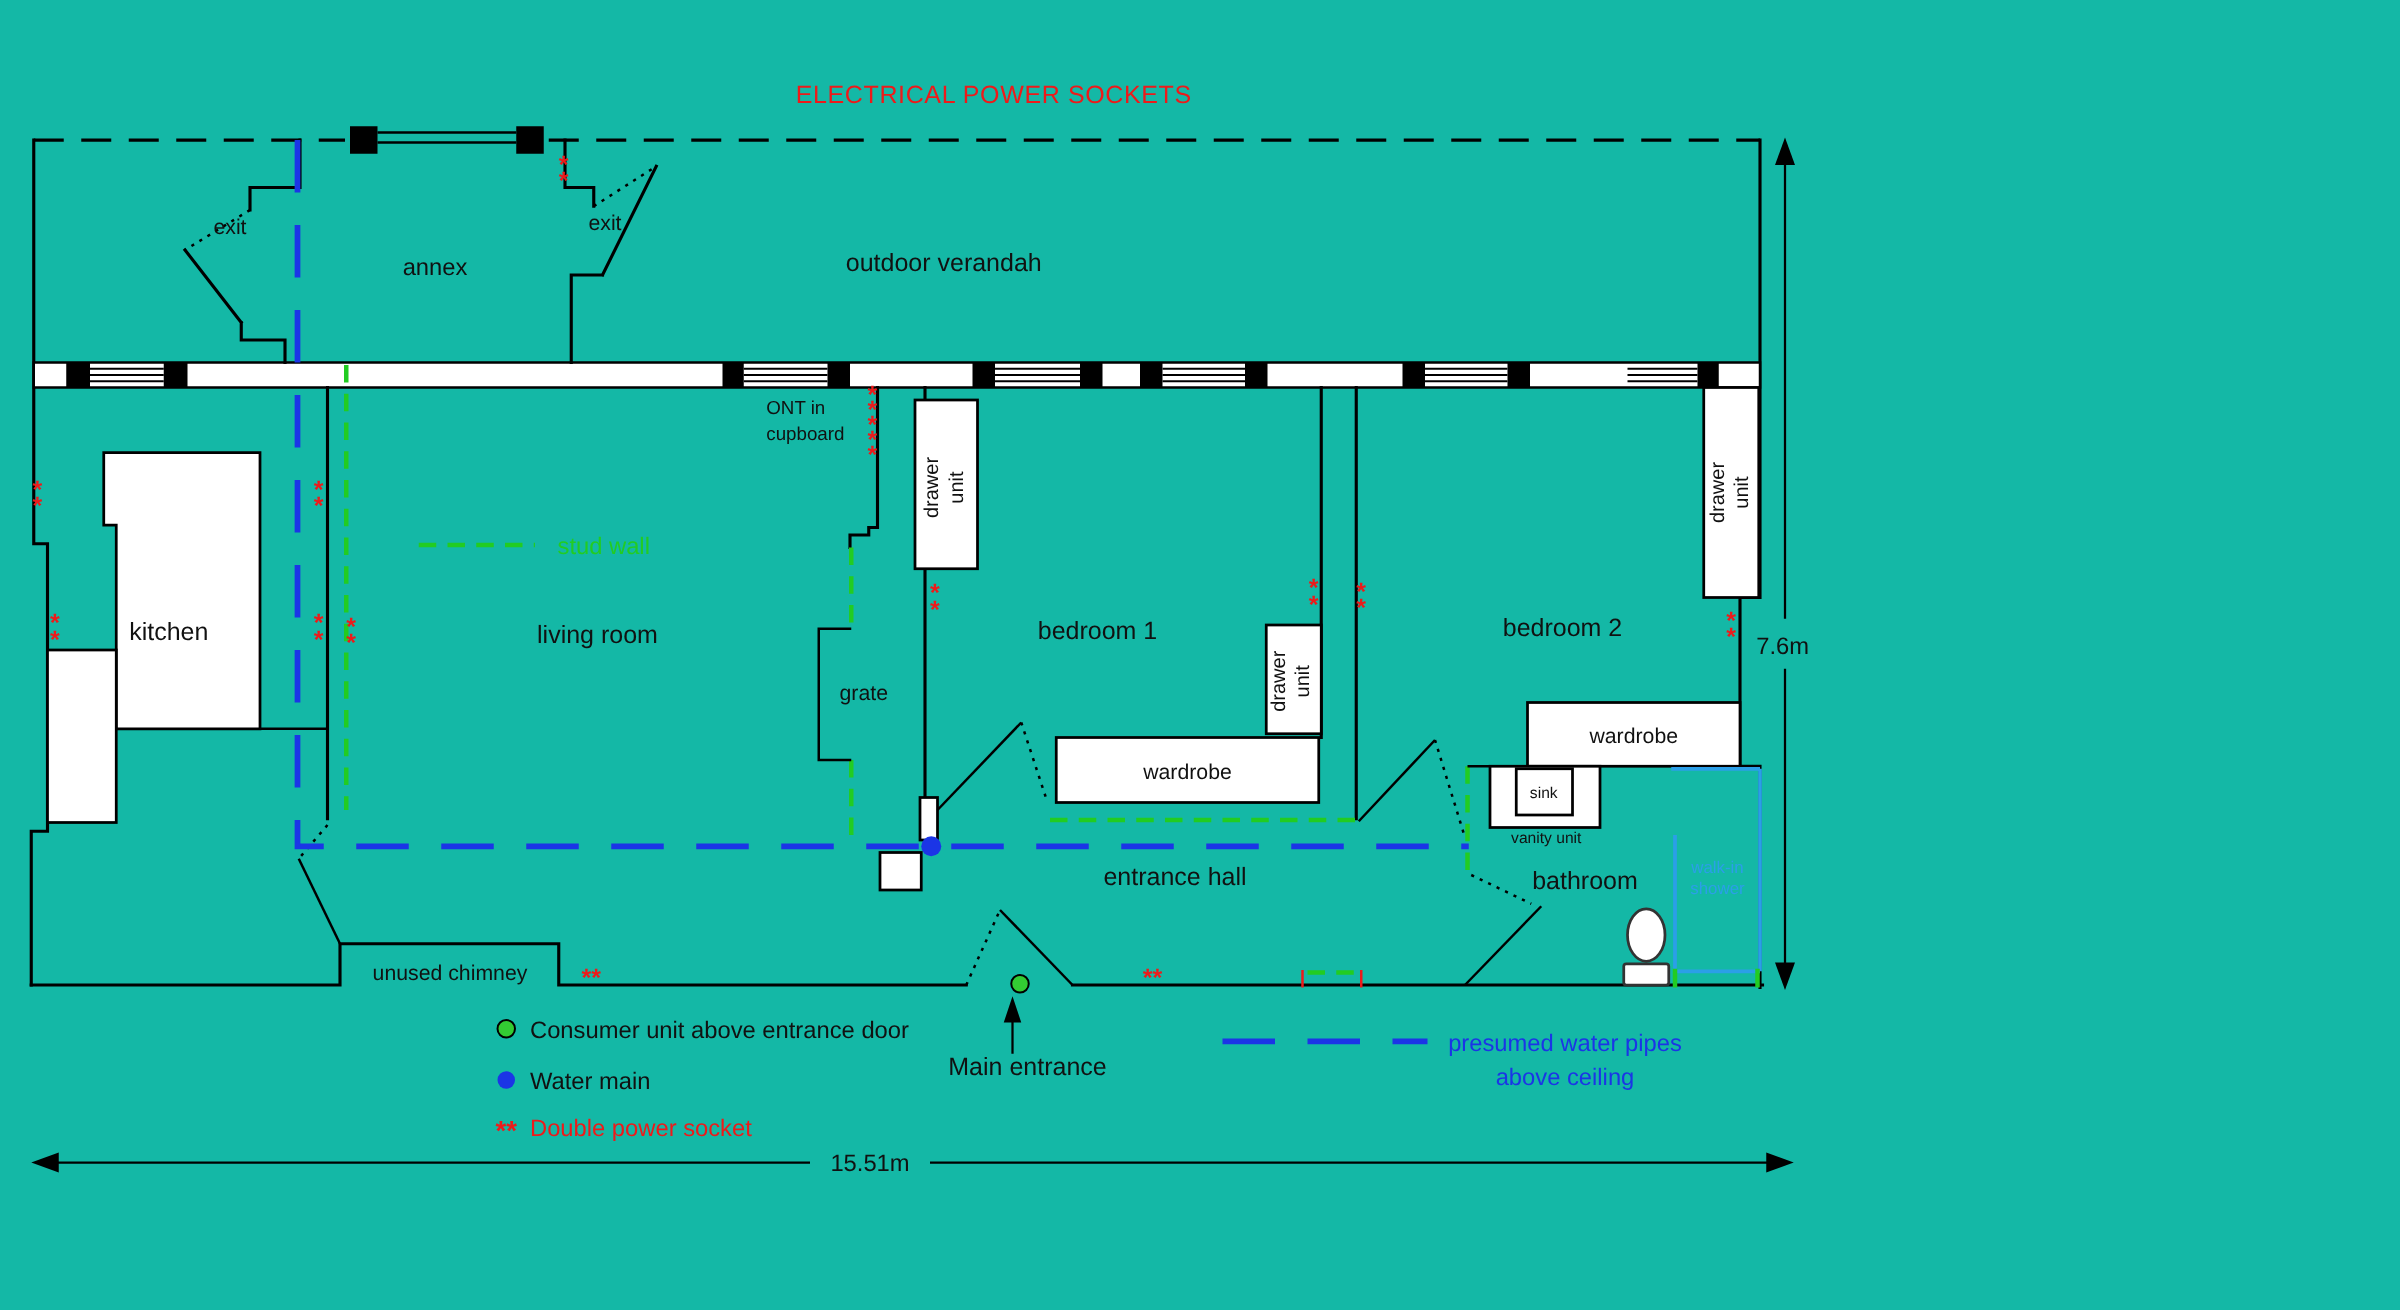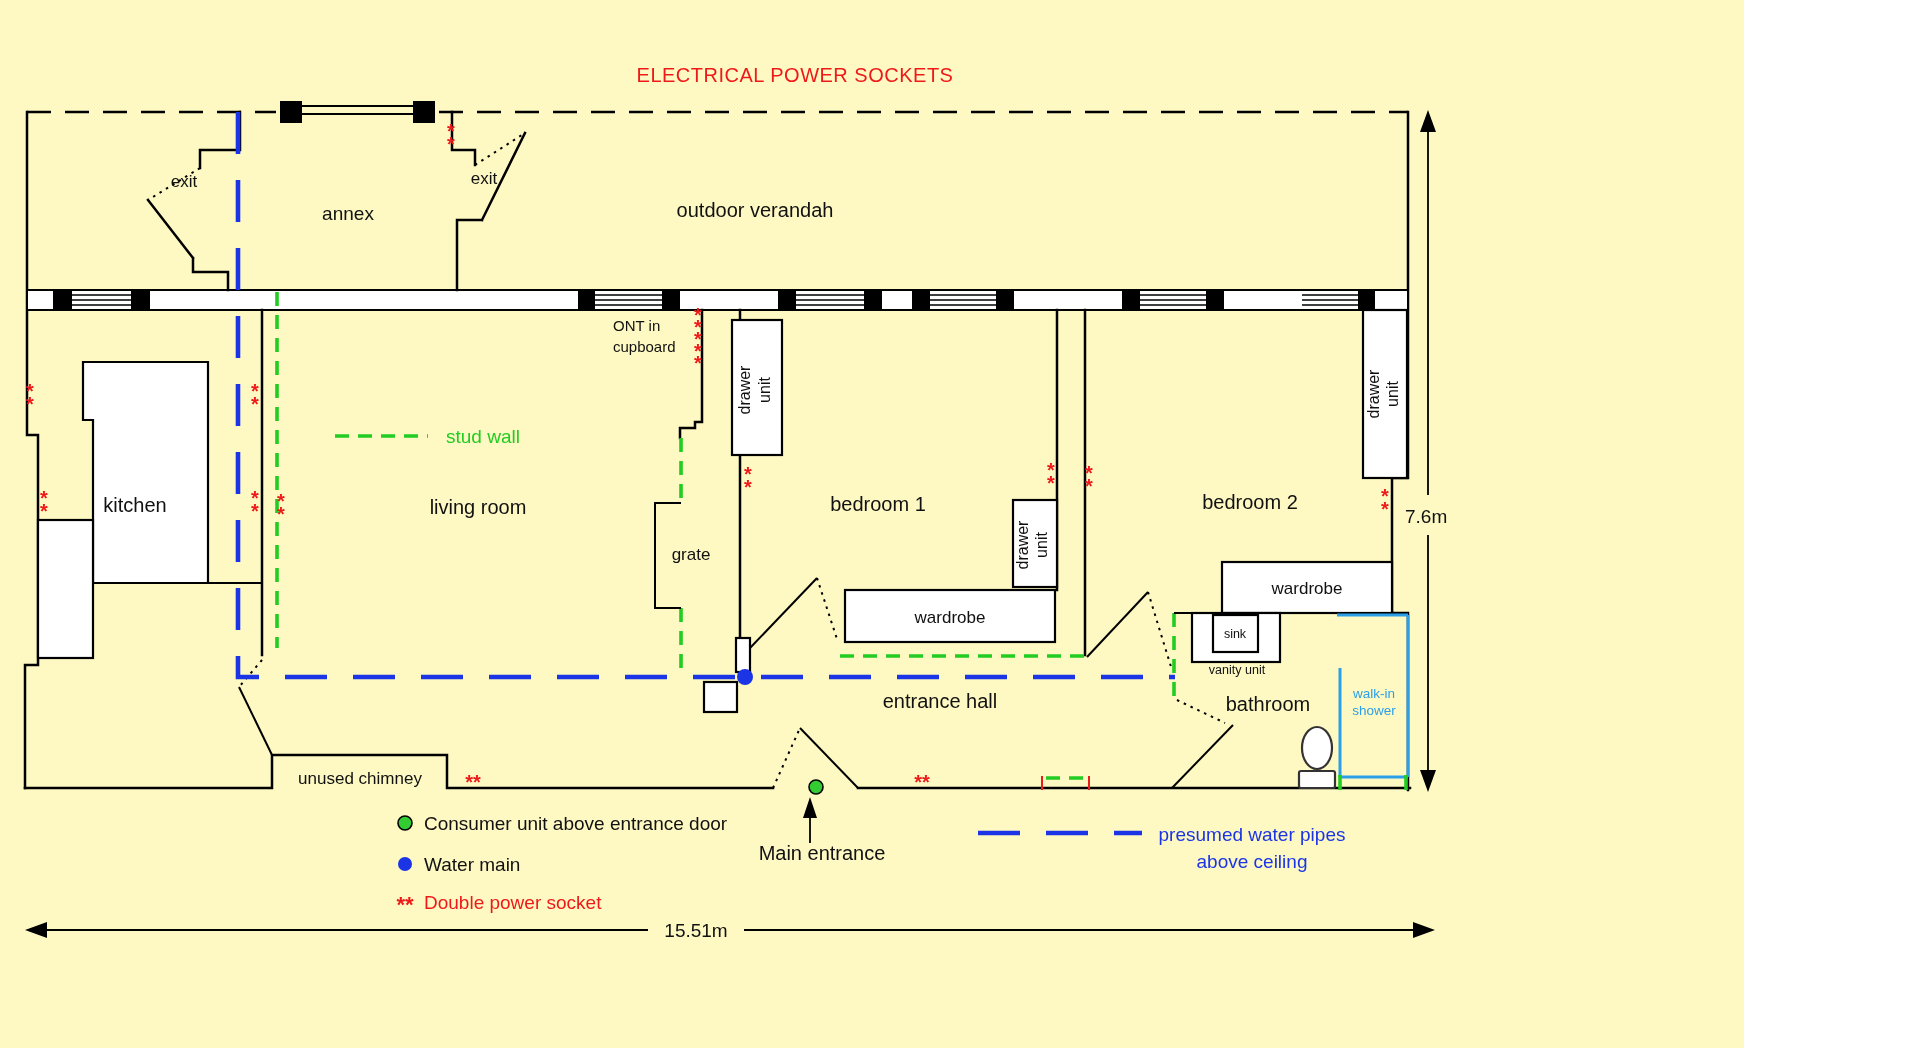--- a/index.html
+++ b/index.html
@@ -1,16 +1,16 @@
 <!DOCTYPE html>
 <html><head>
 <meta charset="utf-8">
 <style>
   html,body{margin:0;padding:0;background:#fff;}
-  .page{width:1744px;height:1048px;position:relative;background:#fef9c3;
+  .page{width:1920px;height:1048px;position:relative;background:#14b8a6;
         font-family:"Liberation Sans", sans-serif;}
   svg text{font-family:"Liberation Sans", sans-serif;fill:#111;}
   .wall{stroke:#000;stroke-width:2.5;fill:none;stroke-linecap:square;}
   .wall2{stroke:#000;stroke-width:2;fill:none;}
   .thin{stroke:#000;stroke-width:1.6;fill:none;}
   .furn{fill:#fff;stroke:#000;stroke-width:2.2;}
   .dashTop{stroke:#000;stroke-width:2.6;fill:none;stroke-dasharray:24 14;}
   .dotdoor{stroke:#000;stroke-width:2;fill:none;stroke-dasharray:2.5 5;}
   .greenline{stroke:#22cc22;stroke-width:3.6;fill:none;stroke-dasharray:14 9;}
   .greentick{stroke:#22cc22;stroke-width:3.6;fill:none;}

